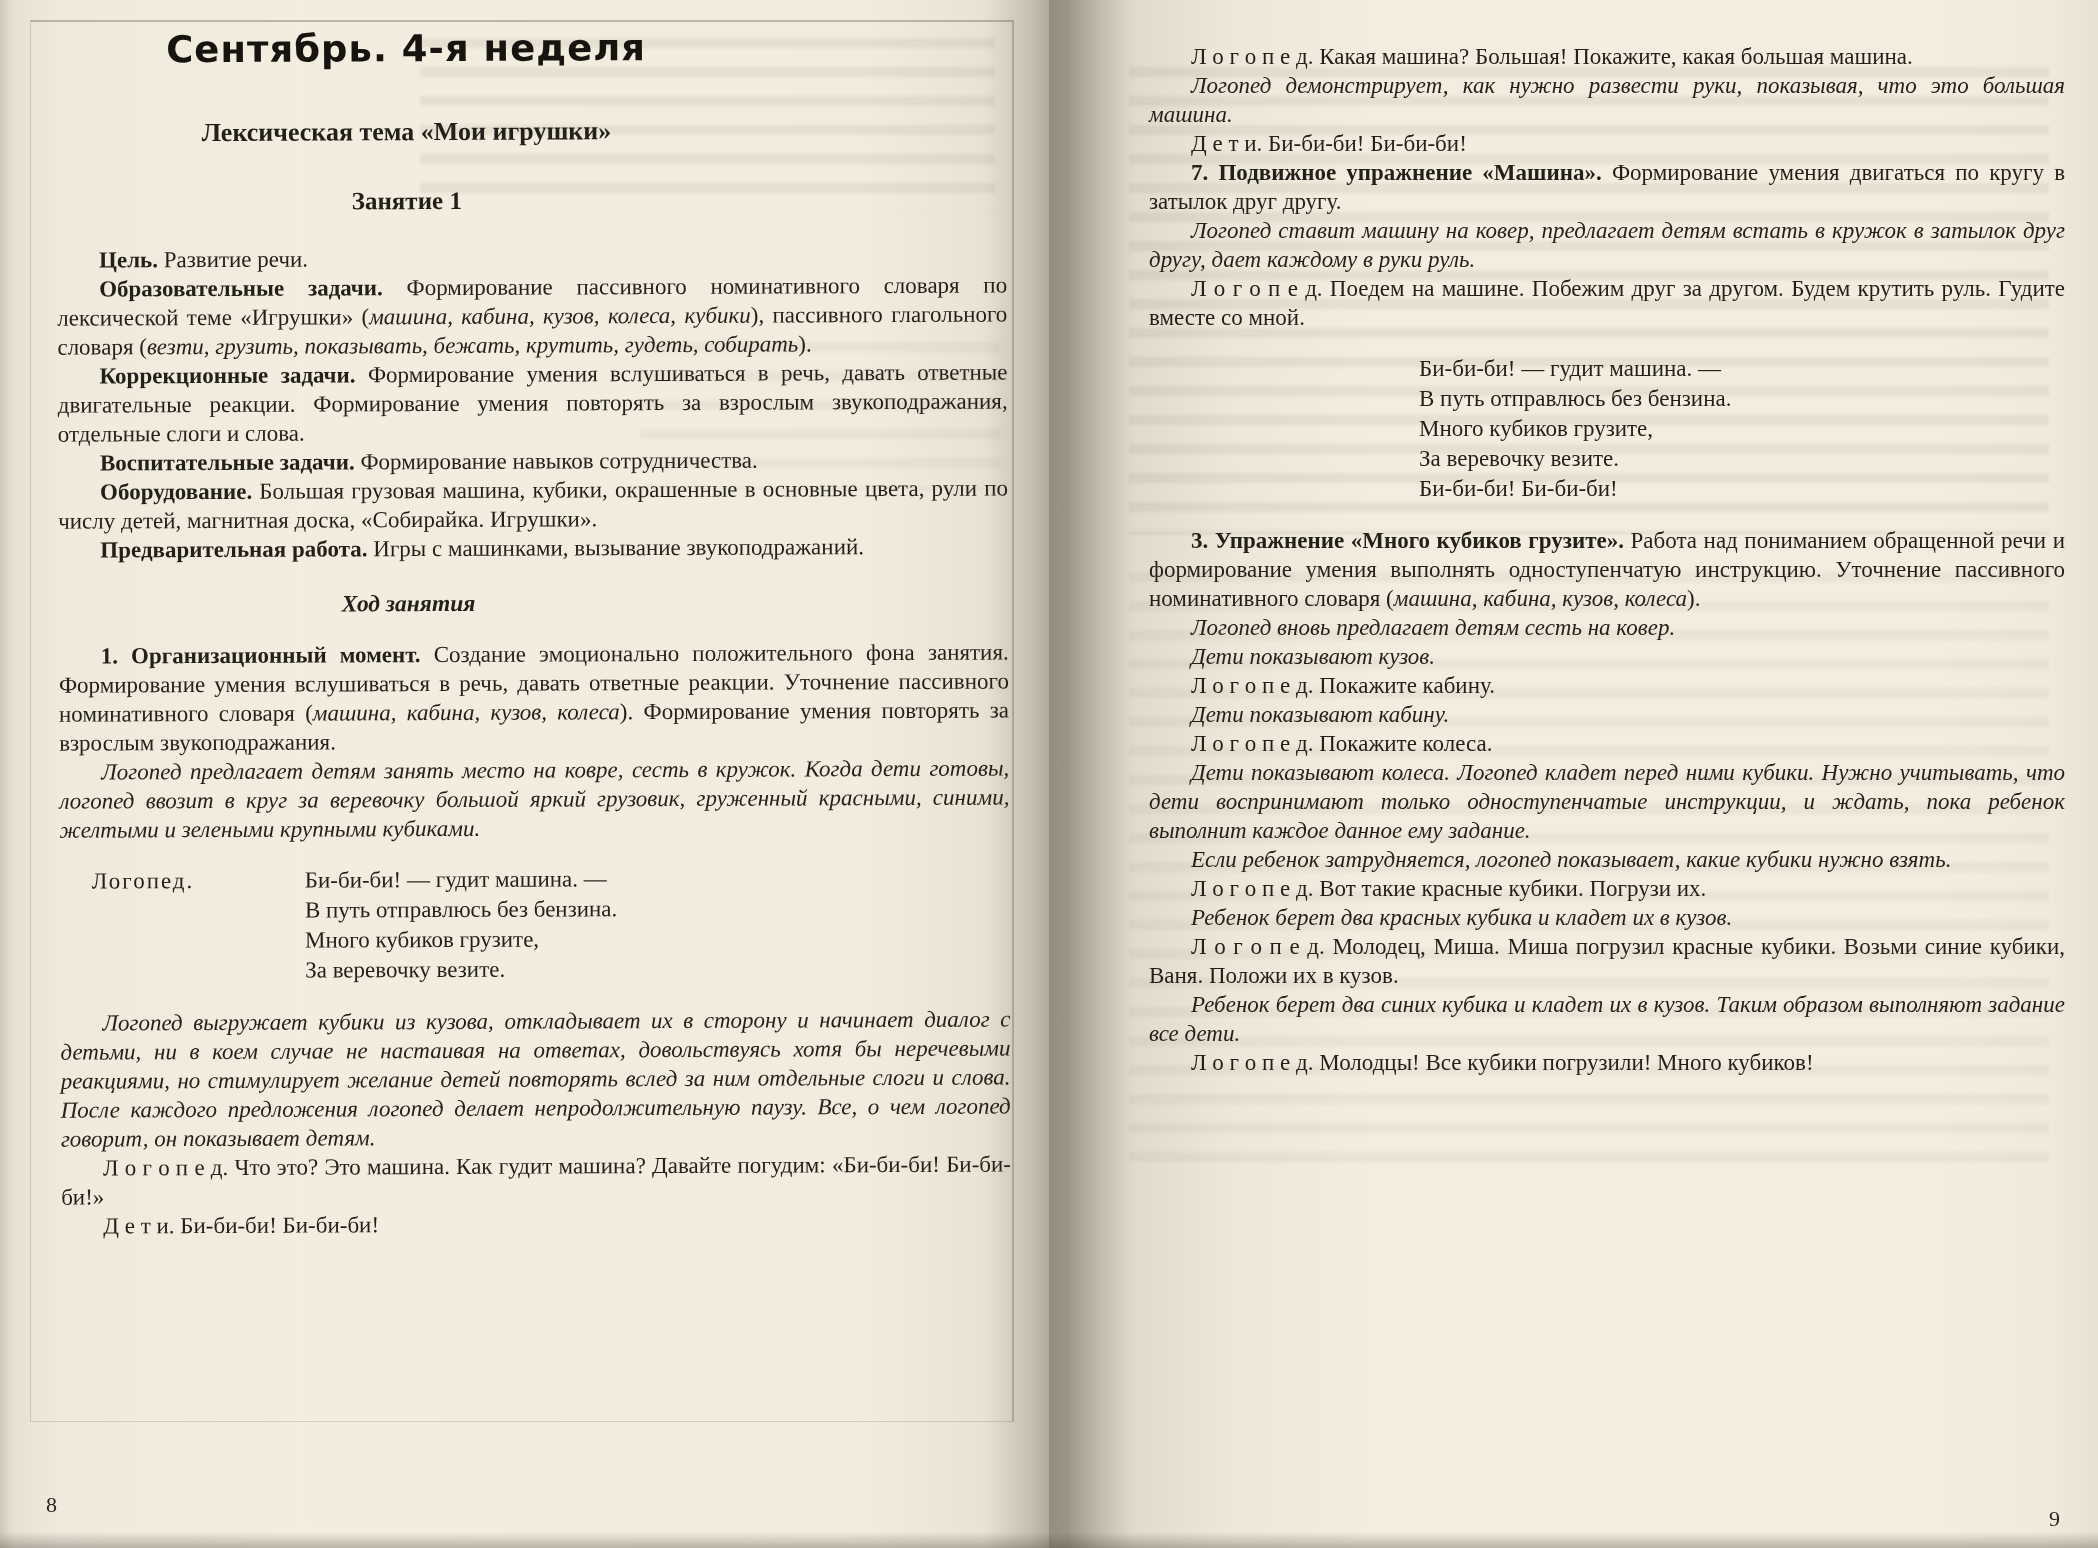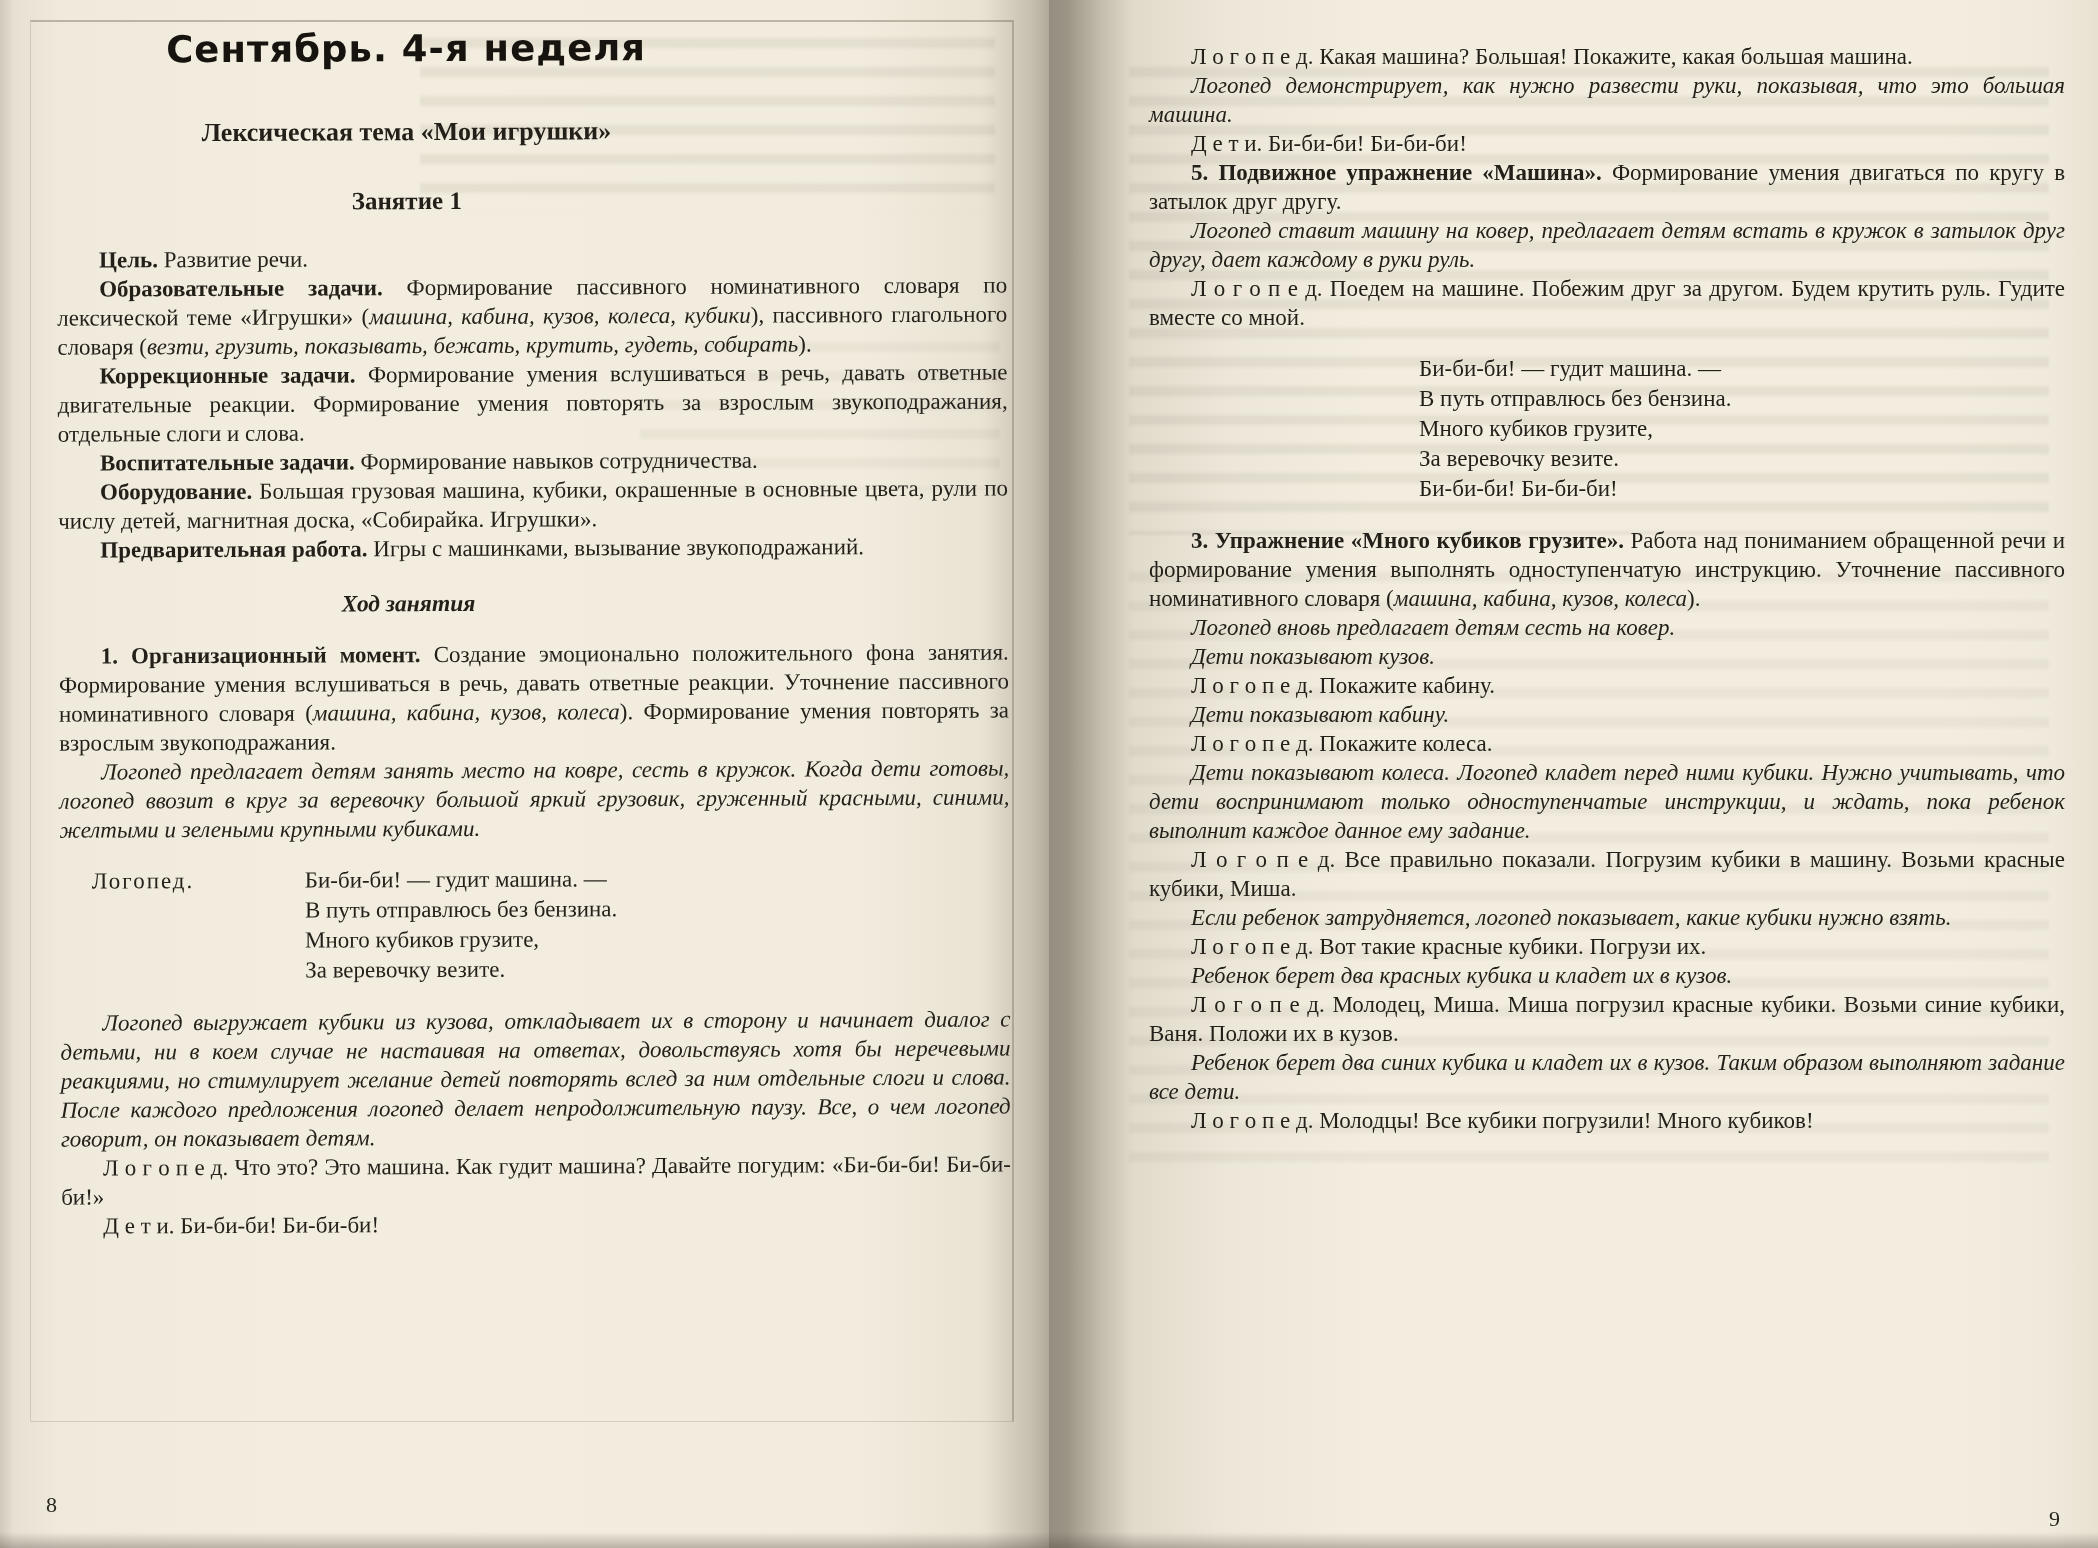--- a/index.html
+++ b/index.html
@@ -106,40 +106,39 @@
     <div class="pageno pageno-left">8</div>
   </div>
 
   <div class="page page-right">
     <div class="bleed" style="left:80px;top:55px;width:920px;height:480px;"></div>
     <div class="bleed" style="left:80px;top:560px;width:920px;height:620px;opacity:.75;"></div>
     <div class="content content-right">
         <p class="blk-p"><span class="run-n">Л о г о п е д. Какая машина? Большая! Покажите, какая большая машина.</span></p>
         <p class="blk-p"><span class="run-i">Логопед демонстрирует, как нужно развести руки, показывая, что это большая машина.</span></p>
         <p class="blk-p"><span class="run-n">Д е т и. Би-би-би! Би-би-би!</span></p>
-        <p class="blk-p"><span class="run-b">5. Подвижное упражнение «Машина».</span><span class="run-n"> Формирование умения двигаться по кругу в затылок друг другу.</span></p>
+        <p class="blk-p"><span class="run-b">7. Подвижное упражнение «Машина».</span><span class="run-n"> Формирование умения двигаться по кругу в затылок друг другу.</span></p>
         <p class="blk-p"><span class="run-i">Логопед ставит машину на ковер, предлагает детям встать в кружок в затылок друг другу, дает каждому в руки руль.</span></p>
         <p class="blk-p"><span class="run-n">Л о г о п е д. Поедем на машине. Побежим друг за другом. Будем крутить руль. Гудите вместе со мной.</span></p>
         <div class="verse">
           <div class="verse-lines" style="margin-left: 270px;">
             <div>Би-би-би! — гудит машина. —</div>
             <div>В путь отправлюсь без бензина.</div>
             <div>Много кубиков грузите,</div>
             <div>За веревочку везите.</div>
             <div>Би-би-би! Би-би-би!</div>
           </div>
         </div>
         <p class="blk-p"><span class="run-b">3. Упражнение «Много кубиков грузите».</span><span class="run-n"> Работа над пониманием обращенной речи и формирование умения выполнять одноступенчатую инструкцию. Уточнение пассивного номинативного словаря (</span><span class="run-i">машина, кабина, кузов, колеса</span><span class="run-n">).</span></p>
         <p class="blk-p"><span class="run-i">Логопед вновь предлагает детям сесть на ковер.</span></p>
         <p class="blk-p"><span class="run-i">Дети показывают кузов.</span></p>
         <p class="blk-p"><span class="run-n">Л о г о п е д. Покажите кабину.</span></p>
         <p class="blk-p"><span class="run-i">Дети показывают кабину.</span></p>
         <p class="blk-p"><span class="run-n">Л о г о п е д. Покажите колеса.</span></p>
         <p class="blk-p"><span class="run-i">Дети показывают колеса. Логопед кладет перед ними кубики. Нужно учитывать, что дети воспринимают только одноступенчатые инструкции, и ждать, пока ребенок выполнит каждое данное ему задание.</span></p>
-        <p class="blk-p"><span class="run-n">Л о г о п е д. Все правильно показали. Погрузим кубики в машину. Возьми красные кубики, Миша.</span></p>
         <p class="blk-p"><span class="run-i">Если ребенок затрудняется, логопед показывает, какие кубики нужно взять.</span></p>
         <p class="blk-p"><span class="run-n">Л о г о п е д. Вот такие красные кубики. Погрузи их.</span></p>
         <p class="blk-p"><span class="run-i">Ребенок берет два красных кубика и кладет их в кузов.</span></p>
         <p class="blk-p"><span class="run-n">Л о г о п е д. Молодец, Миша. Миша погрузил красные кубики. Возьми синие кубики, Ваня. Положи их в кузов.</span></p>
         <p class="blk-p"><span class="run-i">Ребенок берет два синих кубика и кладет их в кузов. Таким образом выполняют задание все дети.</span></p>
         <p class="blk-p"><span class="run-n">Л о г о п е д. Молодцы! Все кубики погрузили! Много кубиков!</span></p>
       </div>
     <div class="pageno pageno-right">9</div>
   </div>
 

